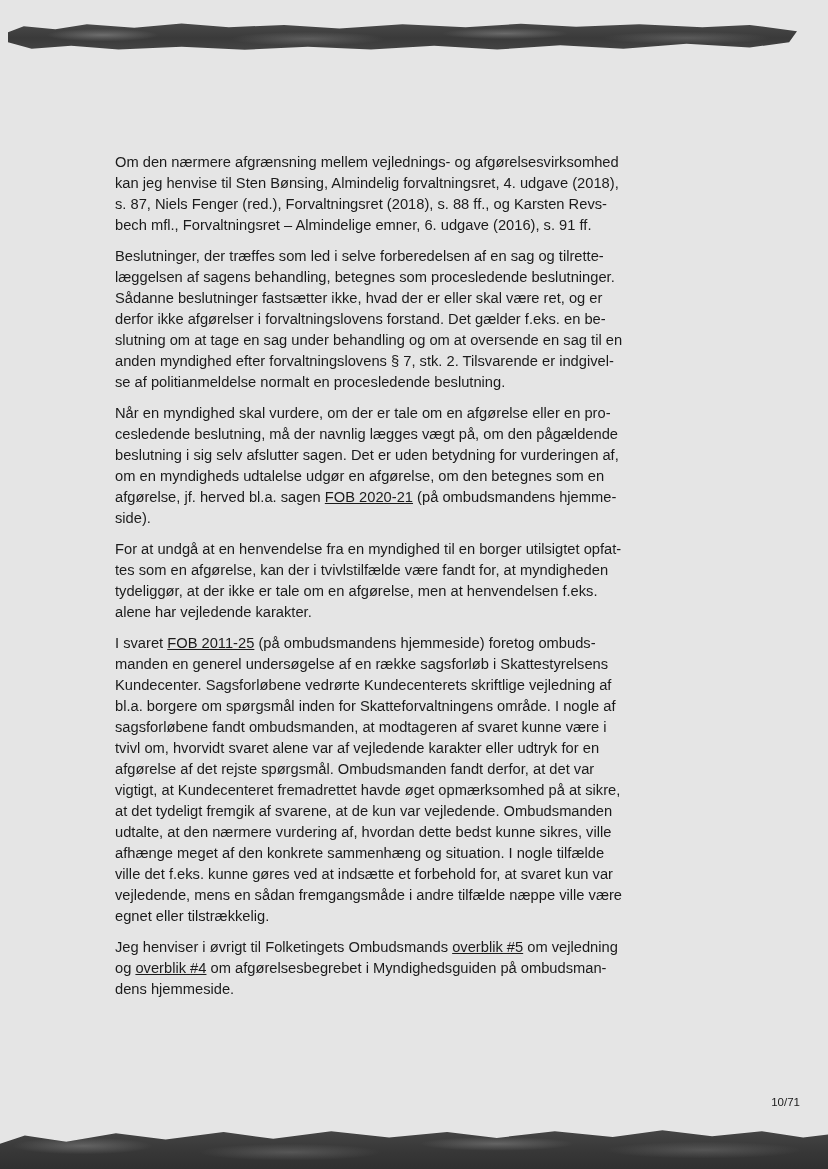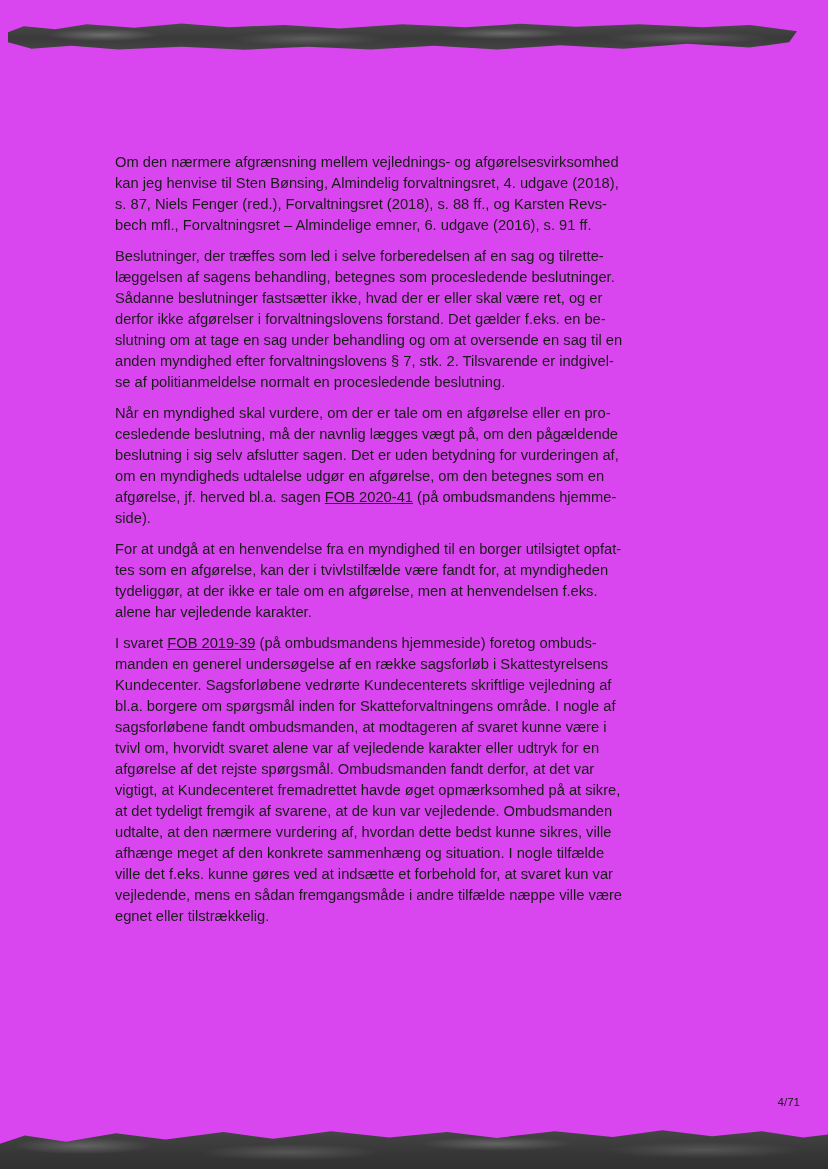--- a/index.html
+++ b/index.html
@@ -6,21 +6,21 @@
   html, body { width: 828px; height: 1169px; }
   body {
     font-family: "Liberation Sans", sans-serif;
     background: #ffffff;
     position: relative;
     overflow: hidden;
   }
   .screen {
     position: absolute;
     inset: 0;
-    background: #d946ef;
+    background: #e5e5e5;
   }
   
   .scan-band {
     position: absolute;
     pointer-events: none;
   }
   .scan-band-top {
     left: 8px; top: 22px; width: 789px; height: 29px;
     background:
       radial-gradient(ellipse 80px 9px at 12% 45%, rgba(150,150,150,0.55), rgba(150,150,150,0) 70%),
@@ -82,39 +82,42 @@
 læggelsen af sagens behandling, betegnes som procesledende beslutninger.
 Sådanne beslutninger fastsætter ikke, hvad der er eller skal være ret, og er
 derfor ikke afgørelser i forvaltningslovens forstand. Det gælder f.eks. en be-
 slutning om at tage en sag under behandling og om at oversende en sag til en
 anden myndighed efter forvaltningslovens § 7, stk. 2. Tilsvarende er indgivel-
 se af politianmeldelse normalt en procesledende beslutning.</span></p>
     <p><span>Når en myndighed skal vurdere, om der er tale om en afgørelse eller en pro-
 cesledende beslutning, må der navnlig lægges vægt på, om den pågældende
 beslutning i sig selv afslutter sagen. Det er uden betydning for vurderingen af,
 om en myndigheds udtalelse udgør en afgørelse, om den betegnes som en
-afgørelse, jf. herved bl.a. sagen </span><span class="link">FOB 2020-41</span><span> (på ombudsmandens hjemme-
+afgørelse, jf. herved bl.a. sagen </span><span class="link">FOB 2020-21</span><span> (på ombudsmandens hjemme-
 side).</span></p>
     <p><span>For at undgå at en henvendelse fra en myndighed til en borger utilsigtet opfat-
 tes som en afgørelse, kan der i tvivlstilfælde være fandt for, at myndigheden
 tydeliggør, at der ikke er tale om en afgørelse, men at henvendelsen f.eks.
 alene har vejledende karakter.</span></p>
-    <p><span>I svaret </span><span class="link">FOB 2019-39</span><span> (på ombudsmandens hjemmeside) foretog ombuds-
+    <p><span>I svaret </span><span class="link">FOB 2011-25</span><span> (på ombudsmandens hjemmeside) foretog ombuds-
 manden en generel undersøgelse af en række sagsforløb i Skattestyrelsens
 Kundecenter. Sagsforløbene vedrørte Kundecenterets skriftlige vejledning af
 bl.a. borgere om spørgsmål inden for Skatteforvaltningens område. I nogle af
 sagsforløbene fandt ombudsmanden, at modtageren af svaret kunne være i
 tvivl om, hvorvidt svaret alene var af vejledende karakter eller udtryk for en
 afgørelse af det rejste spørgsmål. Ombudsmanden fandt derfor, at det var
 vigtigt, at Kundecenteret fremadrettet havde øget opmærksomhed på at sikre,
 at det tydeligt fremgik af svarene, at de kun var vejledende. Ombudsmanden
 udtalte, at den nærmere vurdering af, hvordan dette bedst kunne sikres, ville
 afhænge meget af den konkrete sammenhæng og situation. I nogle tilfælde
 ville det f.eks. kunne gøres ved at indsætte et forbehold for, at svaret kun var
 vejledende, mens en sådan fremgangsmåde i andre tilfælde næppe ville være
 egnet eller tilstrækkelig.</span></p>
+    <p><span>Jeg henviser i øvrigt til Folketingets Ombudsmands </span><span class="link">overblik #5</span><span> om vejledning
+og </span><span class="link">overblik #4</span><span> om afgørelsesbegrebet i Myndighedsguiden på ombudsman-
+dens hjemmeside.</span></p>
   </div>
 
-  <div class="page-number">4/71</div>
+  <div class="page-number">10/71</div>
 
   <div class="scan-band scan-band-bottom"></div>
 
 </div>
 
 </body></html>

